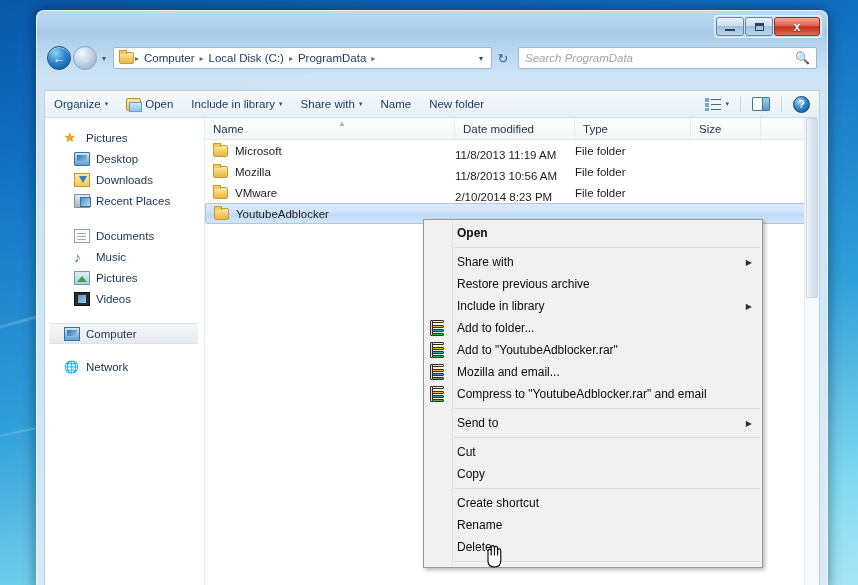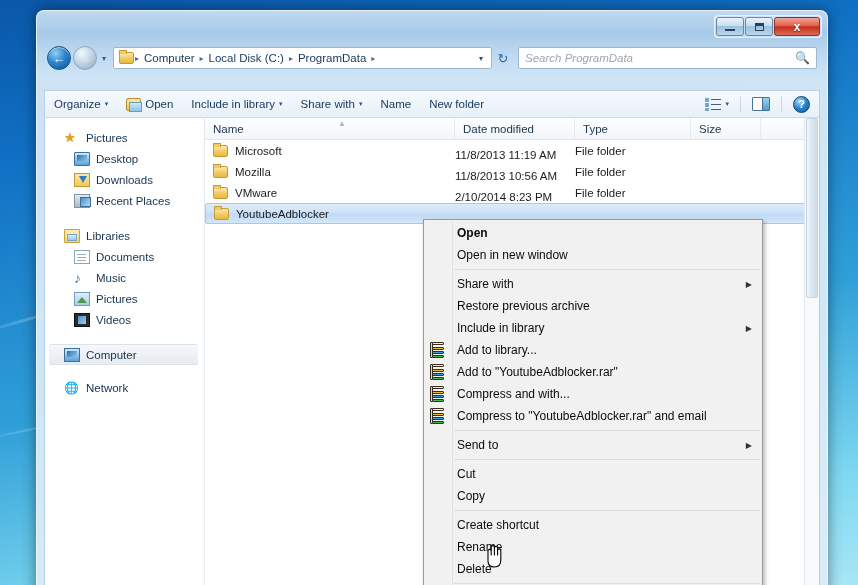--- a/index.html
+++ b/index.html
@@ -375,24 +375,20 @@
         </div>
         <div class="np-row child">
           <span class="ic ic-recent"></span>
           <span>Recent Places</span>
         </div>
       </div>
 
       <div class="np-gap"></div>
 
       <div class="np-group">
-        <div class="np-row">
-          <span class="ic ic-lib"></span>
-          <span>Libraries</span>
-        </div>
         <div class="np-row child">
           <span class="ic ic-doc"></span>
           <span>Documents</span>
         </div>
         <div class="np-row child">
           <span class="ic ic-music">♪</span>
           <span>Music</span>
         </div>
         <div class="np-row child">
           <span class="ic ic-pic"></span>
@@ -473,23 +469,20 @@
       </div>
     </div>
   </div>
 
   <div id="ctxmenu">
     <div class="gutter"></div>
 
     <div class="mi bold">
       <span>Open</span>
     </div>
-    <div class="mi">
-      <span>Open in new window</span>
-    </div>
 
     <div class="msep"></div>
 
     <div class="mi">
       <span>Share with</span>
       <span class="sub">▶</span>
     </div>
     <div class="mi">
       <span>Restore previous archive</span>
     </div>
@@ -498,41 +491,41 @@
       <span class="sub">▶</span>
     </div>
     <div class="mi">
       <span class="mico winrar">
           <b></b>
           <i></i>
           <i></i>
           <i></i>
           <i></i>
         </span>
-      <span>Add to library...</span>
+      <span>Add to folder...</span>
     </div>
     <div class="mi">
       <span class="mico winrar">
           <b></b>
           <i></i>
           <i></i>
           <i></i>
           <i></i>
         </span>
       <span>Add to "YoutubeAdblocker.rar"</span>
     </div>
     <div class="mi">
       <span class="mico winrar">
           <b></b>
           <i></i>
           <i></i>
           <i></i>
           <i></i>
         </span>
-      <span>Compress and with...</span>
+      <span>Mozilla and email...</span>
     </div>
     <div class="mi">
       <span class="mico winrar">
           <b></b>
           <i></i>
           <i></i>
           <i></i>
           <i></i>
         </span>
       <span>Compress to "YoutubeAdblocker.rar" and email</span>

